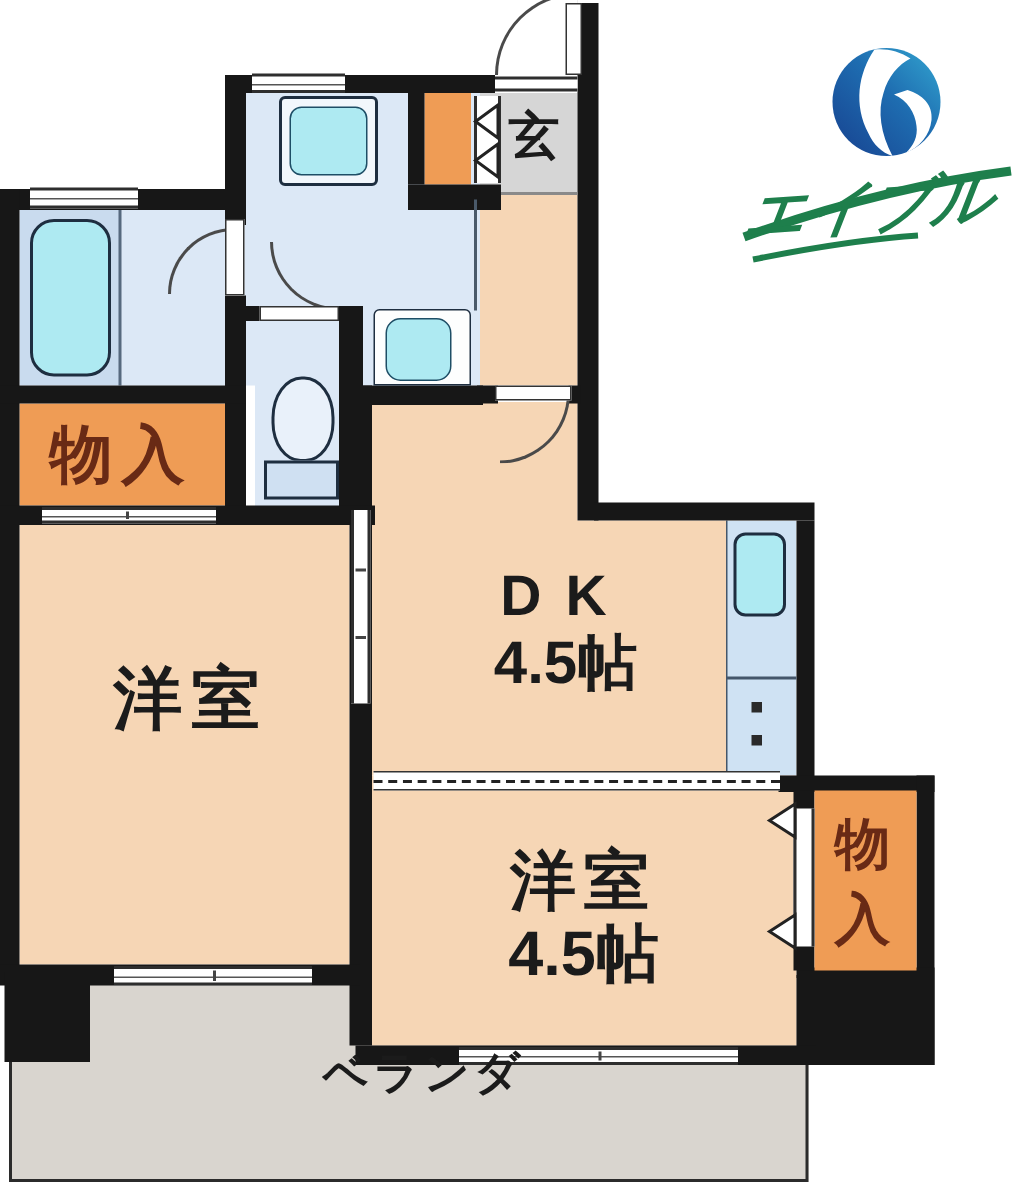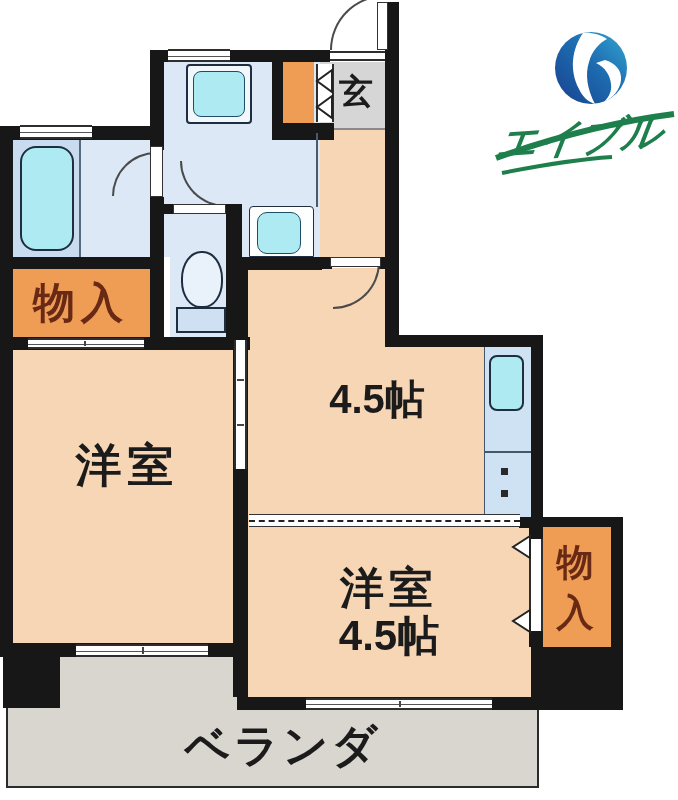--- a/index.html
+++ b/index.html
@@ -168,31 +168,32 @@
 
   <div class="abs lbl" style="left:334px;top:72px;width:44px;font-size:34px;font-weight:700;">玄</div>
 
   <div class="abs lbl lbl-brown" style="left:16px;top:279px;width:130px;font-size:42px;letter-spacing:6px;">物入</div>
 
   <div class="abs lbl" style="left:25px;top:440px;width:205px;">
     <div style="font-size:46px;letter-spacing:6px;">洋室</div>
   </div>
 
   <div class="abs lbl" style="left:288px;top:377px;width:178px;">
+    <div style="font-size:38px;letter-spacing:16px;font-weight:700;">DK</div>
     <div style="font-size:40px;">4.5帖</div>
   </div>
 
   <div class="abs lbl" style="left:293px;top:563px;width:192px;">
     <div style="font-size:44px;letter-spacing:5px;">洋室</div>
     <div style="font-size:42px;">4.5帖</div>
   </div>
 
   <div class="abs lbl lbl-brown vtext" style="left:553px;top:538px;width:44px;font-size:37px;">物入</div>
 
-  <div class="abs lbl" style="left:175px;top:721px;width:215px;font-size:45px;letter-spacing:3px;">ベランダ</div>
+  <div class="abs lbl" style="left:175px;top:699px;width:215px;font-size:30px;letter-spacing:3px;">ベランダ</div>
 
   <div class="abs" style="left:492px;top:18px;width:186px;height:170px;">
     <svg width="186" height="170">
       <defs>
         <linearGradient id="lg" x1="0" y1="1" x2="1" y2="0">
           <stop offset="0" stop-color="#17418f"></stop>
           <stop offset="0.55" stop-color="#1e6cb0"></stop>
           <stop offset="1" stop-color="#33a6d1"></stop>
         </linearGradient>
       </defs>

